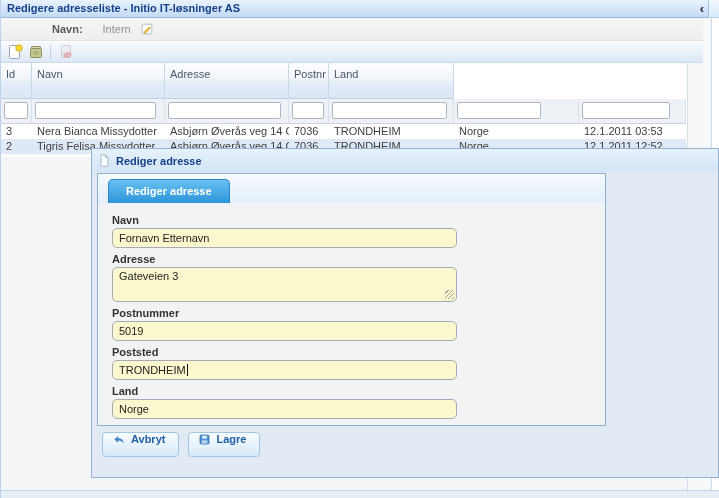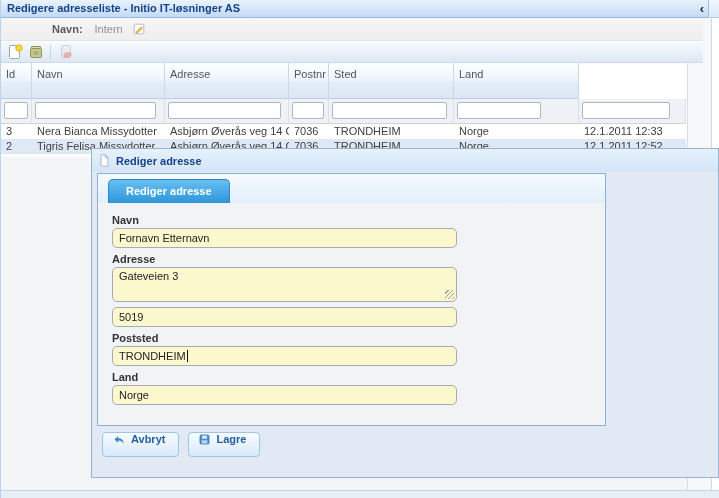--- a/index.html
+++ b/index.html
@@ -8,21 +8,21 @@
 
   
   .titlebar{position:absolute;left:0;top:0;width:707px;height:18px;background:linear-gradient(#e9f3fd,#c3daf5);border-bottom:1px solid #96b9e0;box-sizing:border-box;}
   .titlebar .title{position:absolute;left:6px;top:2px;font-weight:bold;color:#15428b;white-space:nowrap;}
   .collapse{position:absolute;left:695px;top:1px;width:12px;height:15px;text-align:center;font-weight:bold;font-size:13px;color:#222;line-height:15px;cursor:pointer;}
   .title-right{position:absolute;left:707px;top:0;width:12px;height:18px;background:linear-gradient(#f0f7fe,#d9eafa);border-left:1px solid #a5c0de;border-bottom:1px solid #b6cfe9;box-sizing:border-box;}
 
   
   .navbar{position:absolute;left:0;top:18px;width:702px;height:23px;background:linear-gradient(#f6f6f6,#eeeeee);border-bottom:1px solid #e2e2e2;box-sizing:border-box;line-height:22px;padding-left:7px;}
   .nb-label{font-weight:bold;color:#5a5a5a;padding-left:44px;}
-  .nb-value{color:#8f8f8f;margin-left:12px;text-align:right;}
+  .nb-value{color:#8f8f8f;margin-left:20px;text-align:right;}
   .edit-ic{display:inline-block;width:14px;height:14px;vertical-align:-3px;margin-left:6px;cursor:pointer;}
 
   
   .toolbar{position:absolute;left:0;top:41px;width:702px;height:22px;background:linear-gradient(#f7fafd,#dce8f5);border-top:1px solid #fff;border-bottom:1px solid #cbd9e9;box-sizing:border-box;display:flex;align-items:center;padding-left:3px;}
   .tbtn{width:21px;height:19px;display:flex;align-items:center;justify-content:center;border-radius:3px;cursor:pointer;}
   .tbtn.disabled{opacity:.55;cursor:default;}
   .tsep{width:1px;height:14px;background:#c3d2e2;margin:0 4px;}
 
   
   .grid{position:absolute;left:0;top:63px;width:702px;}
@@ -111,40 +111,39 @@
       </span>
     </span>
   </div>
 
   <div class="grid">
     <div class="grid-head">
       <div class="hc c0">Id</div>
       <div class="hc c1">Navn</div>
       <div class="hc c2">Adresse</div>
       <div class="hc c3">Postnr</div>
-      <div class="hc c4">Sted</div>
       <div class="hc c5">Land</div>
     </div>
     <div class="grid-filter">
       <div class="fc c0 f0"><input value="" style=""></div>
       <div class="fc c1 f1"><input value="" style=""></div>
       <div class="fc c2 f2"><input value="" style=""></div>
       <div class="fc c3 f3"><input value="" style=""></div>
       <div class="fc c4 f4"><input value="" style=""></div>
       <div class="fc c5 f5"><input value="" style=""></div>
       <div class="fc c6 f6"><input value="" style=""></div>
     </div>
     <div class="grid-row">
       <div class="rc c0">3</div>
       <div class="rc c1">Nera Bianca Missydotter</div>
       <div class="rc c2">Asbjørn Øverås veg 14 G</div>
       <div class="rc c3">7036</div>
       <div class="rc c4">TRONDHEIM</div>
       <div class="rc c5">Norge</div>
-      <div class="rc c6">12.1.2011 12:33</div>
+      <div class="rc c6">12.1.2011 03:53</div>
     </div>
     <div class="grid-row alt">
       <div class="rc c0">2</div>
       <div class="rc c1">Tigris Felisa Missydotter</div>
       <div class="rc c2">Asbjørn Øverås veg 14 G</div>
       <div class="rc c3">7036</div>
       <div class="rc c4">TRONDHEIM</div>
       <div class="rc c5">Norge</div>
       <div class="rc c6">12.1.2011 12:52</div>
     </div>
@@ -174,20 +173,21 @@
       <div class="form">
         <div class="fgroup">
           <div class="flabel">Navn</div>
           <div class="fld"><span>Fornavn Etternavn</span></div>
         </div>
         <div class="fgroup">
           <div class="flabel">Adresse</div>
           <div class="fld area"><span>Gateveien 3</span></div>
         </div>
         <div class="fgroup">
+          <div class="flabel">Postnummer</div>
           <div class="fld"><span>5019</span></div>
         </div>
         <div class="fgroup">
           <div class="flabel">Poststed</div>
           <div class="fld"><span>TRONDHEIM</span><span class="caret"></span></div>
         </div>
         <div class="fgroup">
           <div class="flabel">Land</div>
           <div class="fld"><span>Norge</span></div>
         </div>

